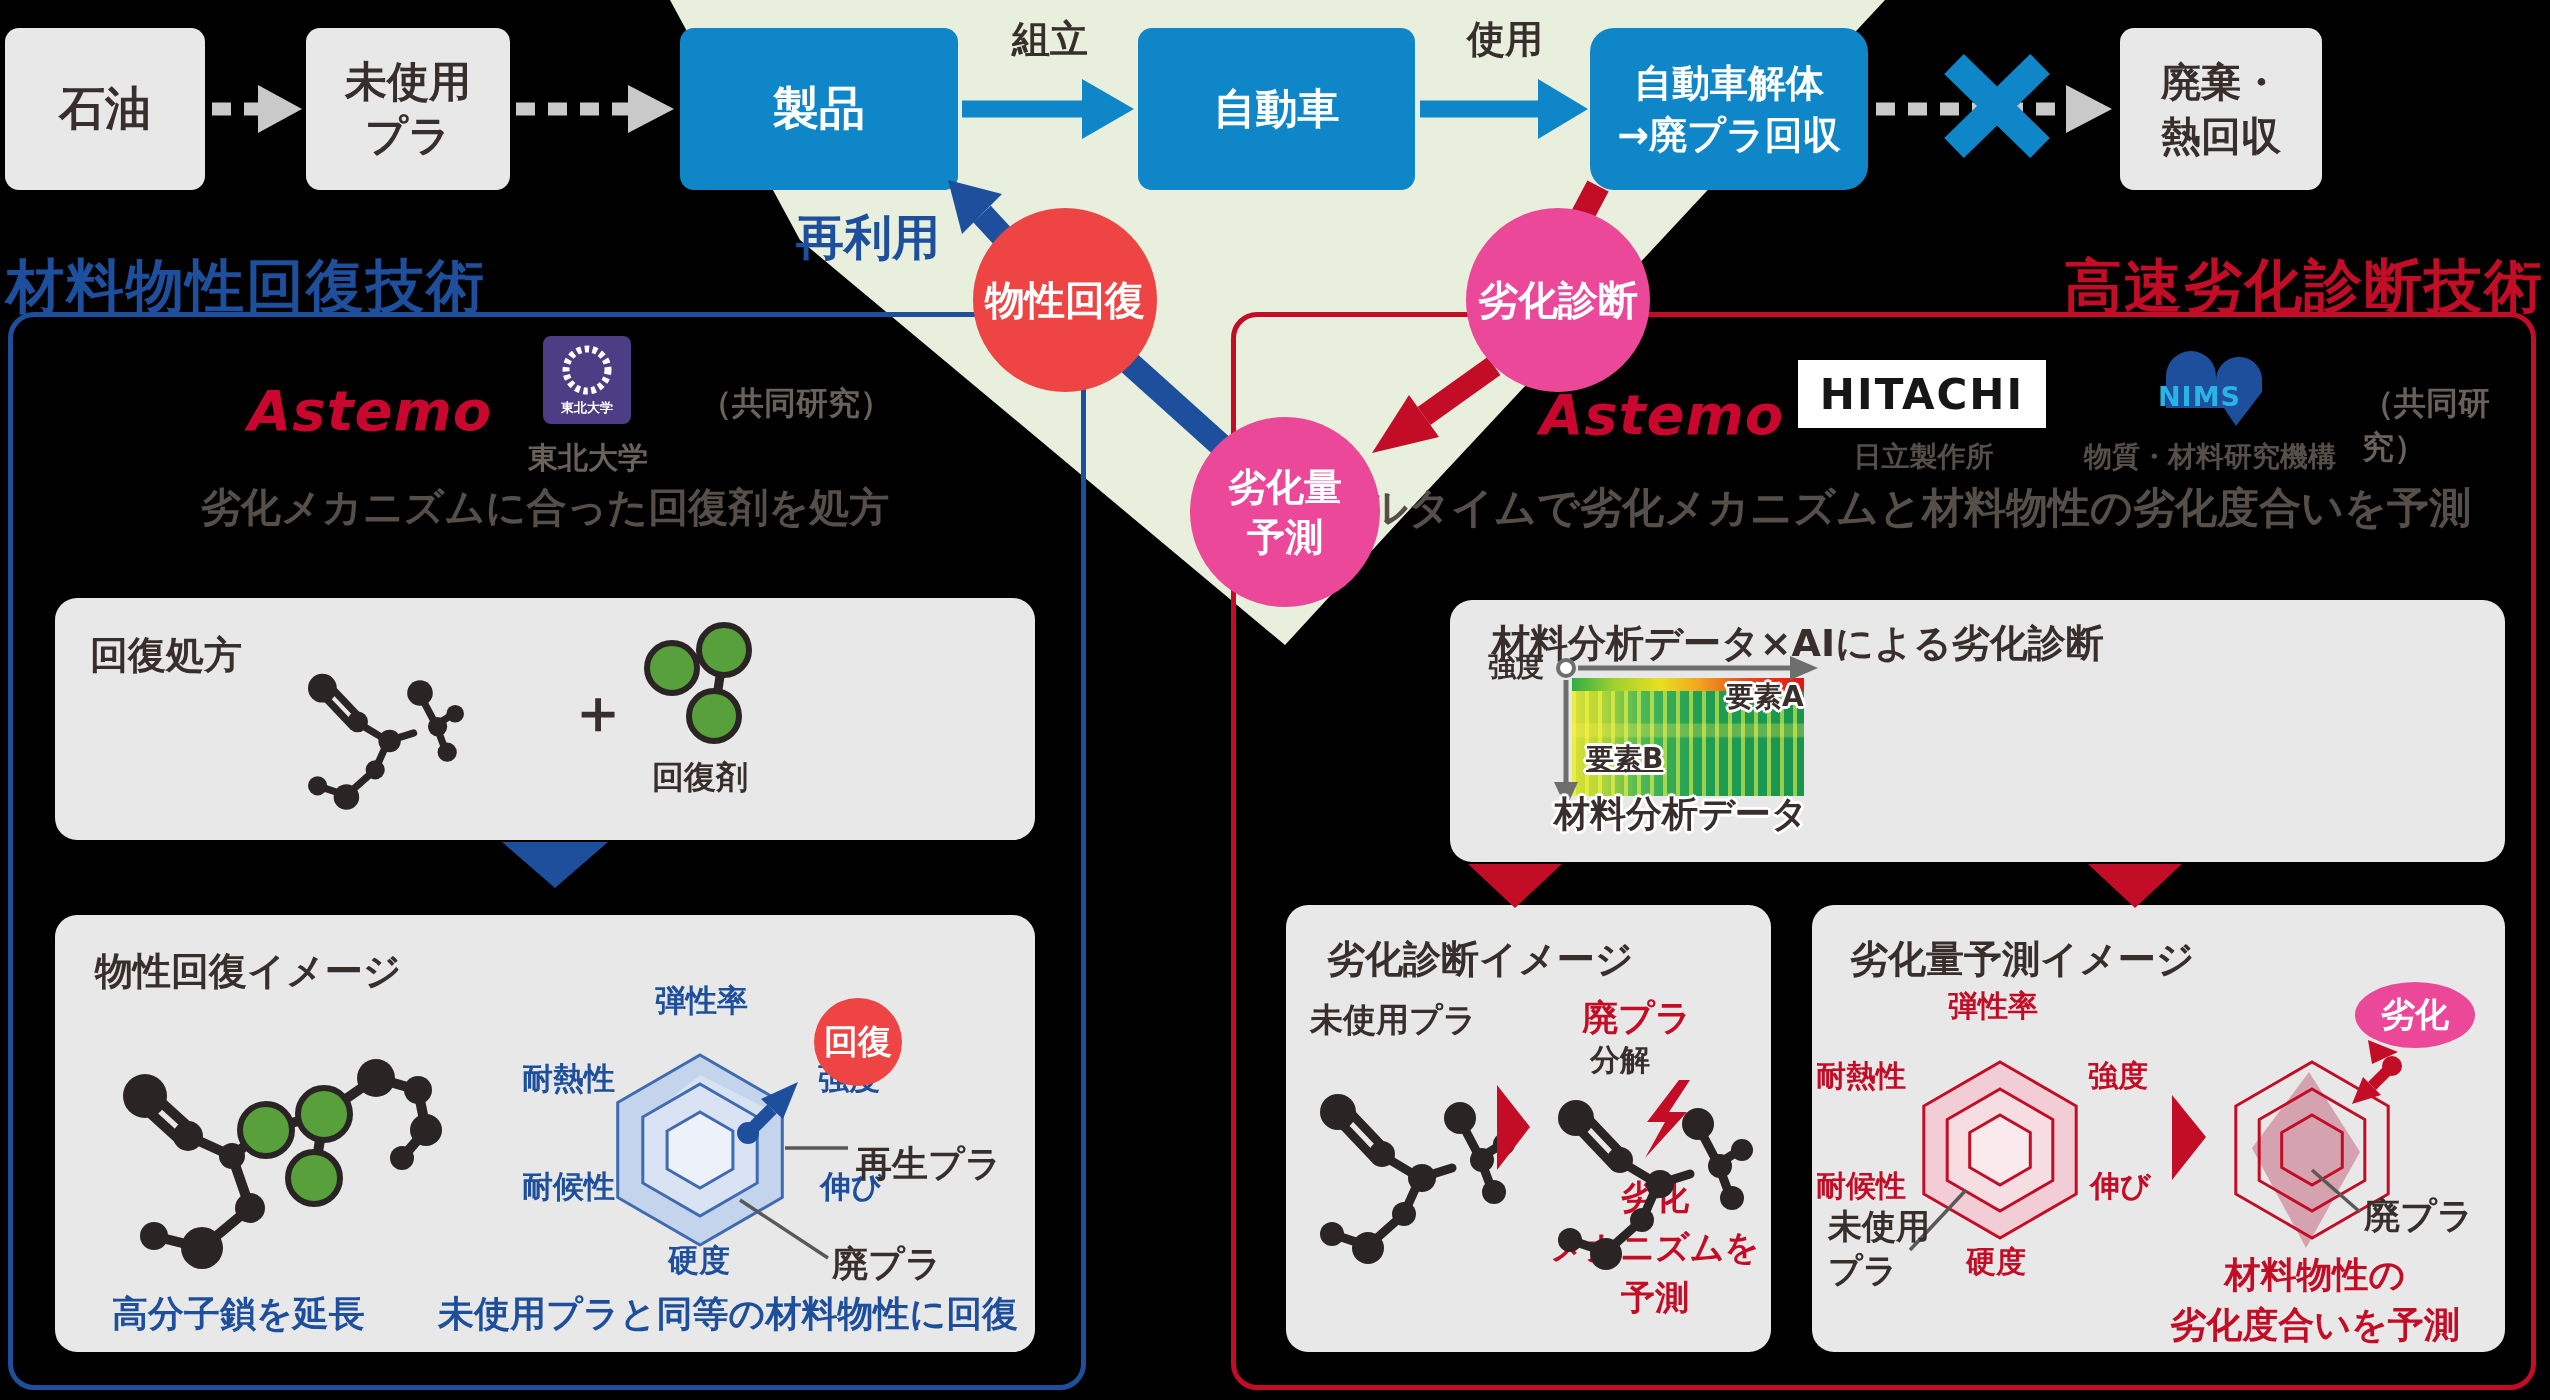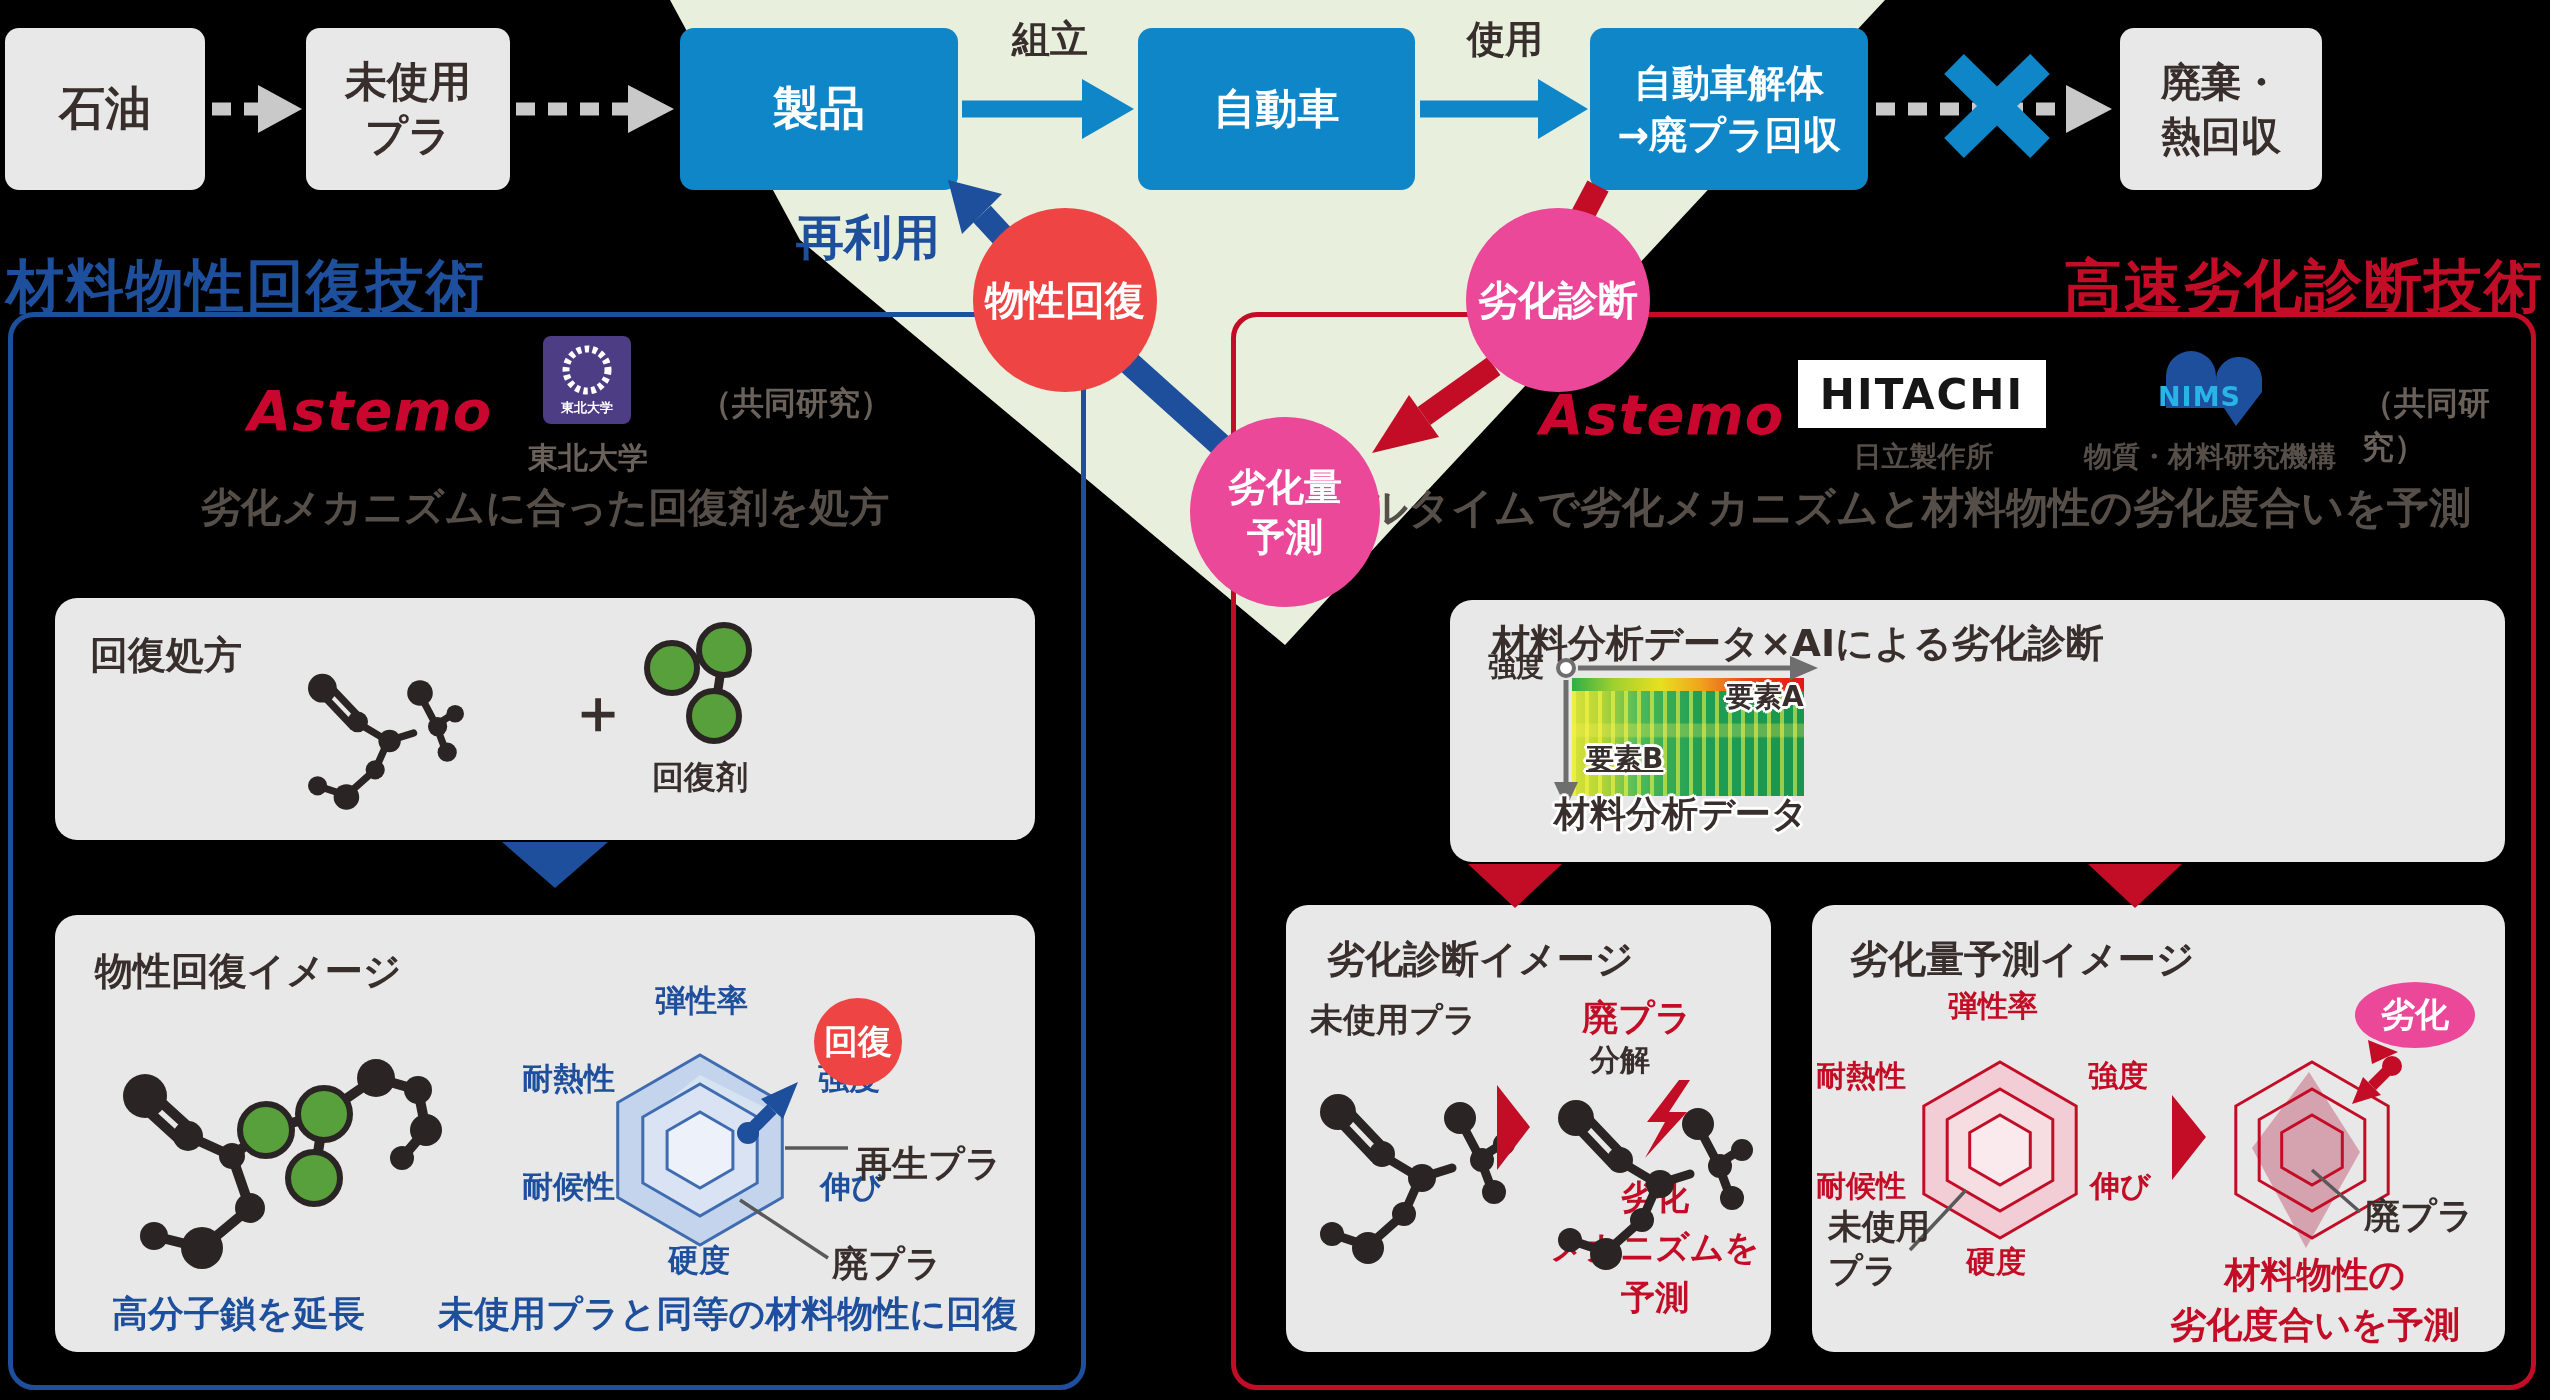--- a/index.html
+++ b/index.html
@@ -51,21 +51,21 @@
       <span>石油</span>
     </div>
   <div class="abs ui ctr flow-box gray-box pre" style="left:306px;top:28px;width:204px;height:162px;font-size:42px;line-height:54px;"><span class="pre">未使用
 プラ</span></div>
   <div class="abs ui ctr flow-box blue-box" style="left:680px;top:28px;width:278px;height:162px;font-size:46px;">
       <span>製品</span>
     </div>
   <div class="abs ui ctr flow-box blue-box" style="left:1138px;top:28px;width:277px;height:162px;font-size:42px;">
       <span>自動車</span>
     </div>
-  <div class="abs ui ctr flow-box blue-box" style="left:1590px;top:28px;width:278px;height:162px;font-size:38px;line-height:52px;">
+  <div class="abs ui ctr flow-box blue-box" style="left:1590px;top:28px;width:278px;height:162px;font-size:38px;line-height:52px;border-radius:24px;">
       <span class="pre">自動車解体
 →廃プラ回収</span>
     </div>
   <div class="abs ui ctr flow-box gray-box" style="left:2120px;top:28px;width:202px;height:162px;font-size:40px;line-height:54px;">
       <span class="pre">廃棄・
 熱回収</span>
     </div>
 
   <div class="abs ui ctr t-dark" style="left:995px;top:14px;width:110px;font-size:38px;">
       <span>組立</span>

